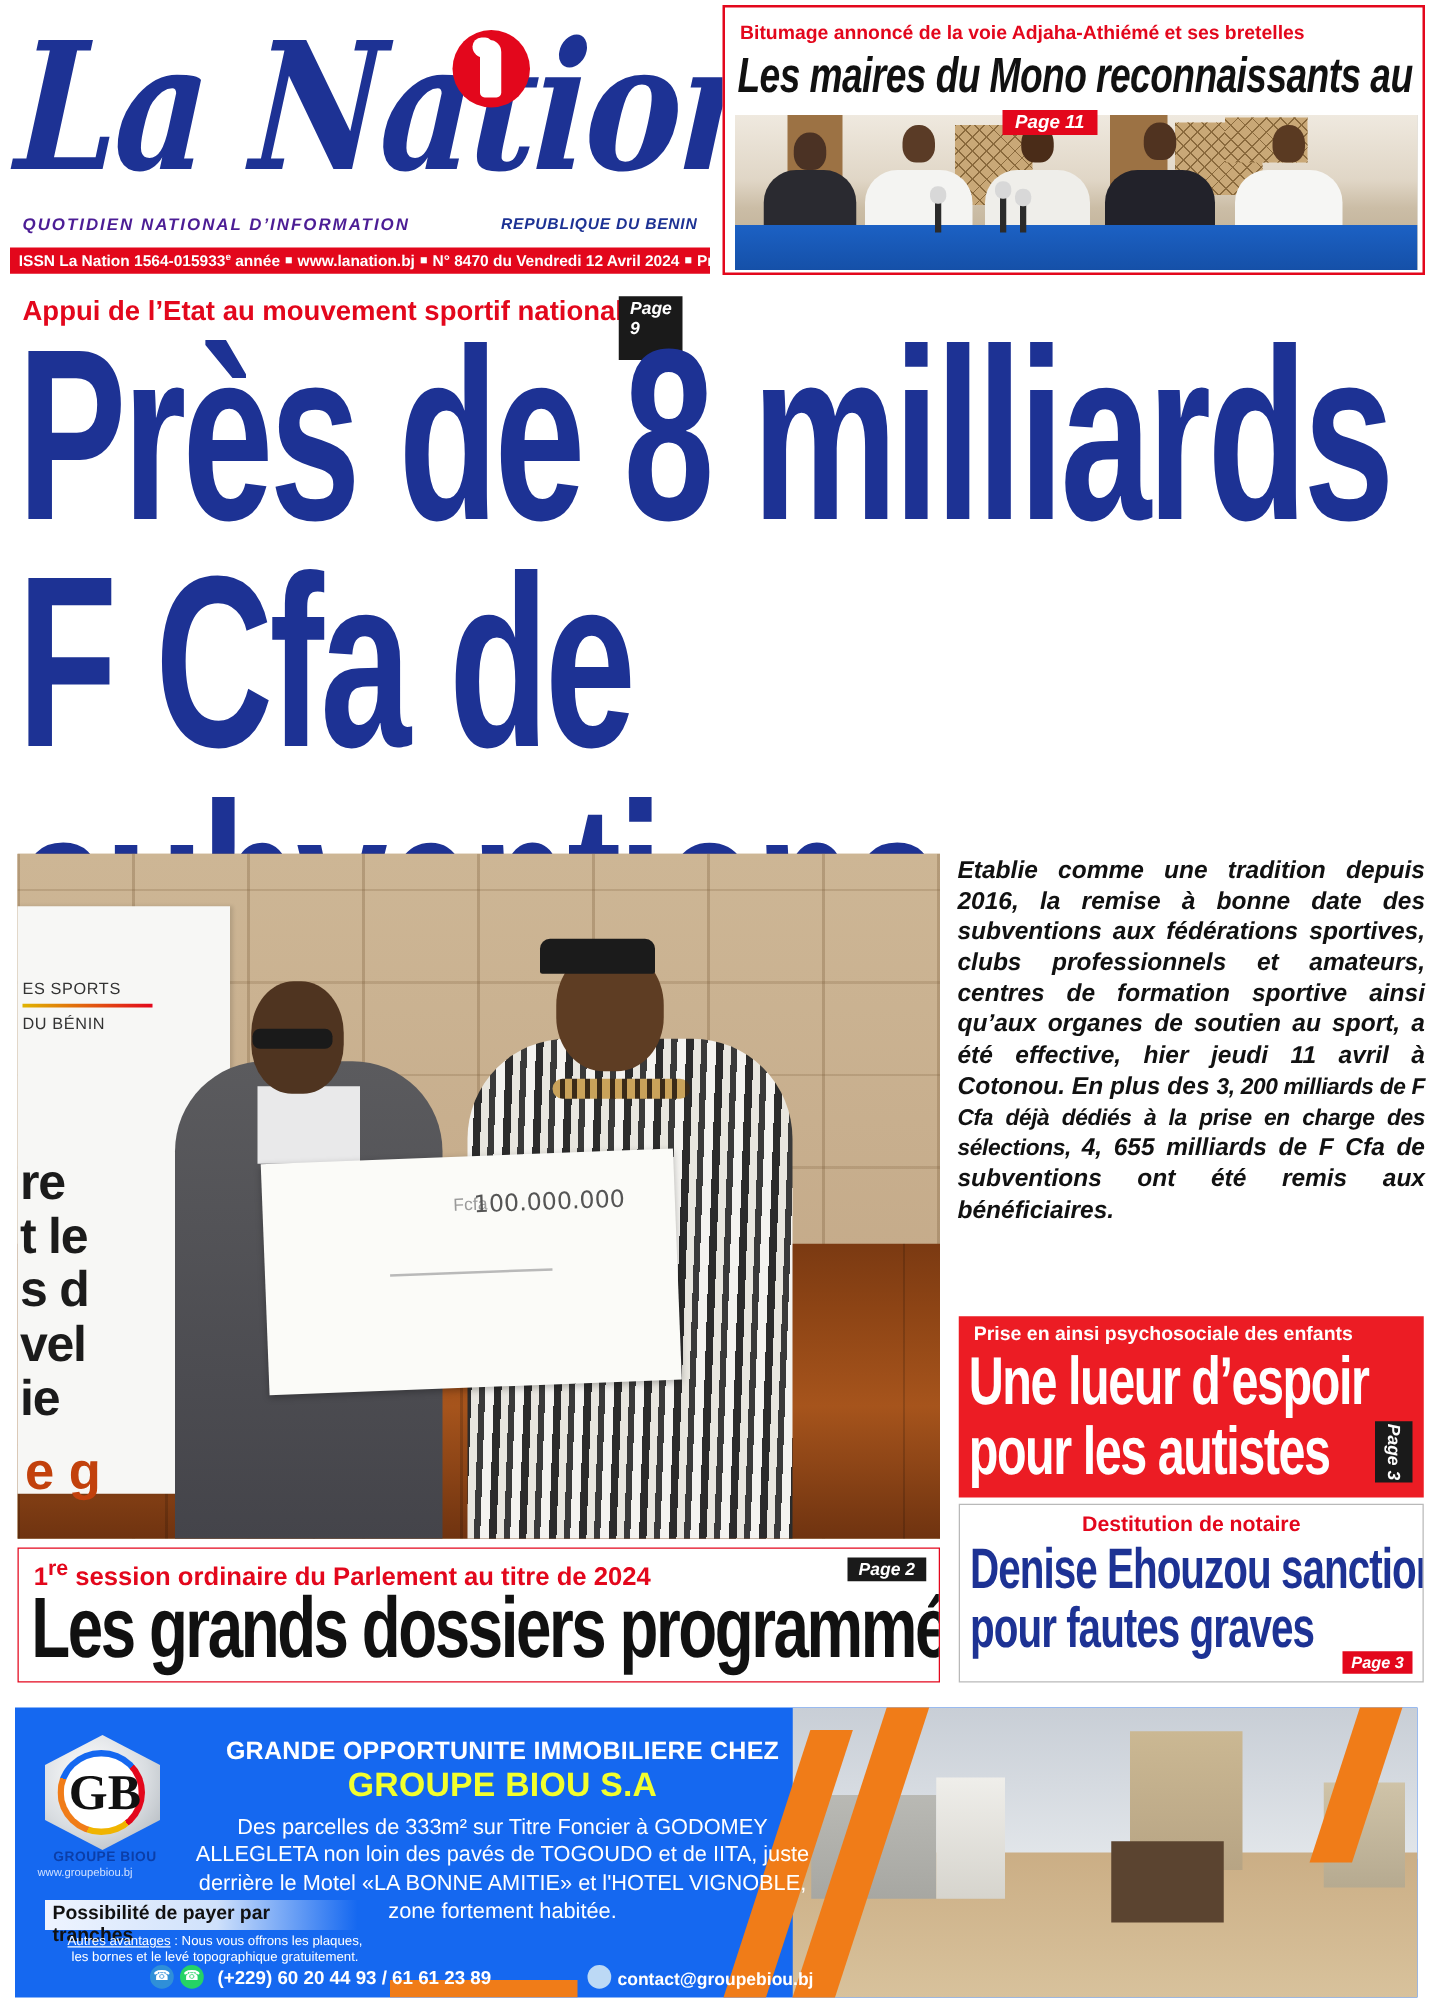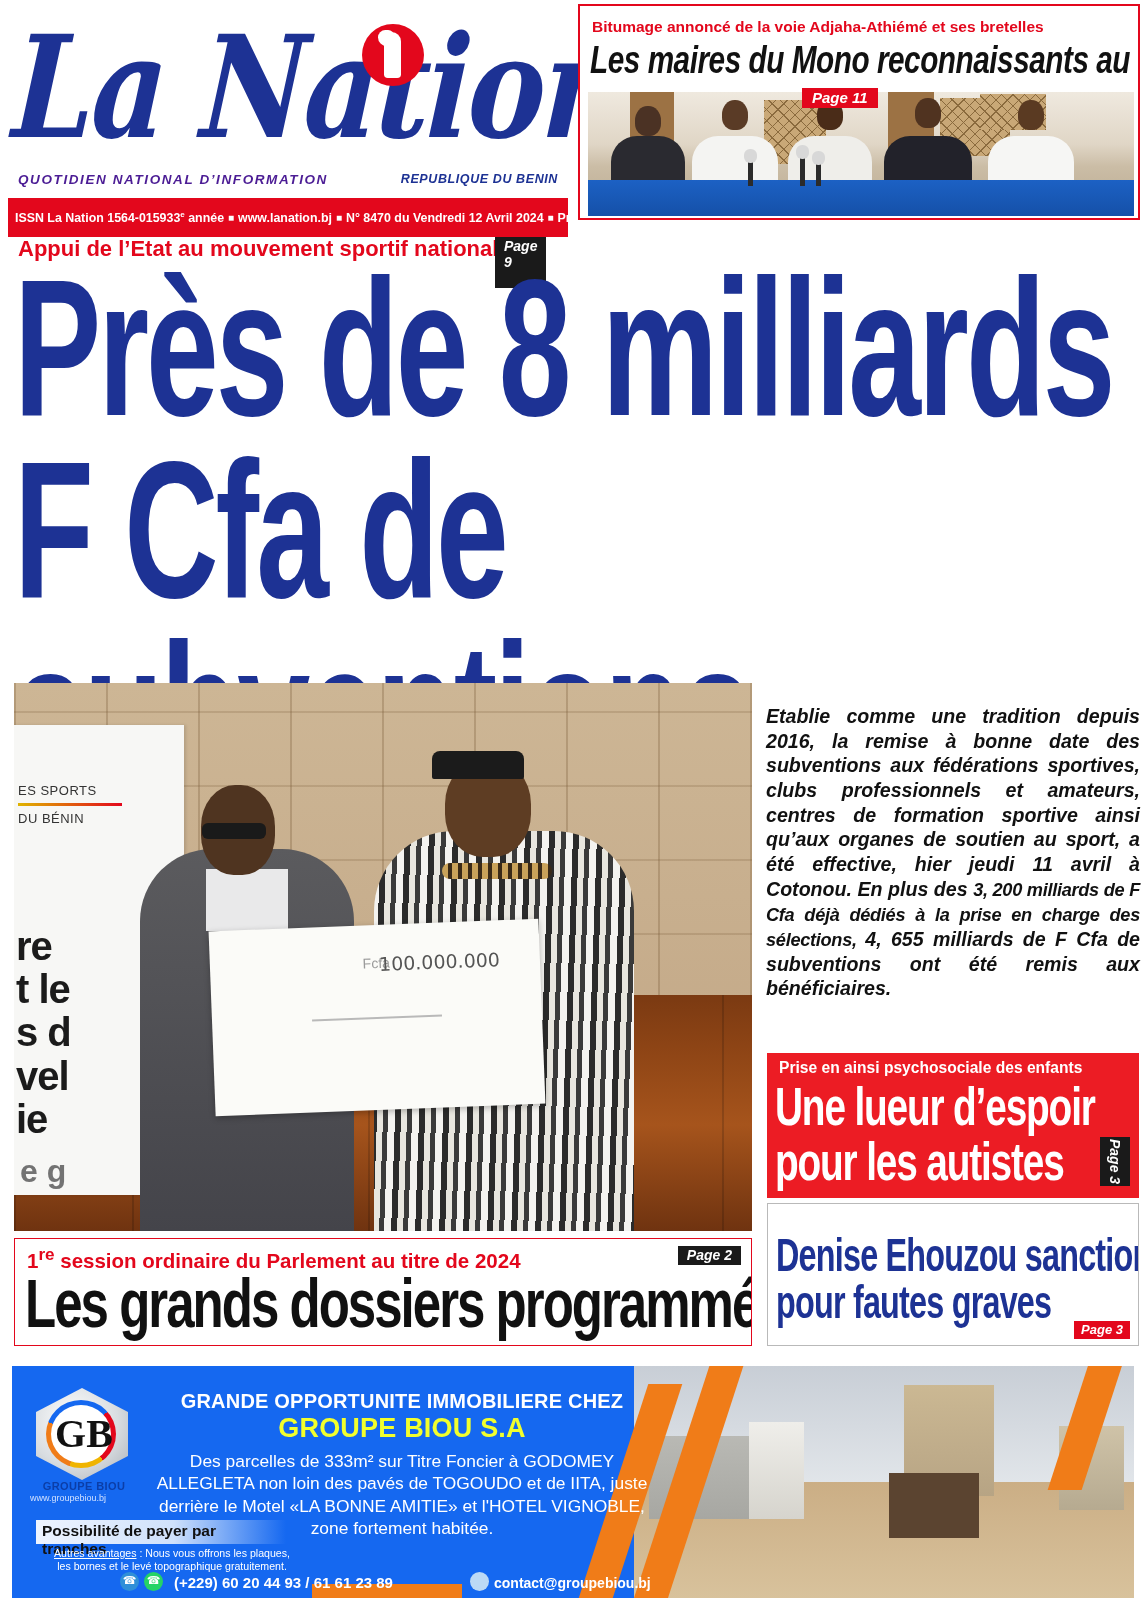--- a/index.html
+++ b/index.html
@@ -43,21 +43,21 @@
     position: absolute; left: 18px; top: 172px;
     font-size: 13.5px; font-weight: 700; font-style: italic;
     letter-spacing: 1.6px; color: #4c1d95;
   }
   .tagline-right {
     position: absolute; right: 14px; top: 172px;
     font-size: 12.5px; font-weight: 700; font-style: italic;
     letter-spacing: 0.6px; color: #1d3294;
   }
   .issn-bar {
-    position: absolute; left: 8px; top: 198px; width: 560px; height: 39px;
+    position: absolute; left: 8px; top: 198px; width: 560px; height: 21px;
     background: #e3071c; color: #ffffff;
     display: flex; align-items: center; justify-content: space-between;
     padding: 0 7px; font-size: 12.4px; font-weight: 700; white-space: nowrap;
   }
   .issn-bar .sq { font-size: 10px; margin: 0 4px; }
   .issn-bar sup { font-size: 8px; }
 
   
   .tr-box {
     position: absolute; left: 578px; top: 4px; width: 562px; height: 216px;
@@ -140,38 +140,38 @@
   .mp-banner { position: absolute; left: -2px; top: 42px; width: 172px; height: 470px;
     background: #f7f7f5; box-shadow: 2px 0 3px rgba(0,0,0,.12); }
   .mp-banner .bl1 { position: absolute; left: 6px; top: 58px; font-size: 13px; color: #333;
     letter-spacing: .5px; white-space: nowrap; }
   .mp-banner .rule { position: absolute; left: 6px; top: 78px; width: 104px; height: 3px;
     background: linear-gradient(90deg,#e0b400,#e3071c); }
   .mp-banner .bl2 { position: absolute; left: 6px; top: 86px; font-size: 13px; color: #333;
     letter-spacing: .5px; white-space: nowrap; }
   .mp-banner .big { position: absolute; left: 4px; top: 200px; font-size: 40px;
     font-weight: 700; color: #1b1b1b; line-height: 1.08; letter-spacing: -1px; }
-  .mp-banner .grn { position: absolute; left: 8px; top: 428px; font-size: 32px;
-    color: #737373; font-weight: 600; }
+  .mp-banner .grn { position: absolute; left: 8px; top: 428px; font-size: 42px;
+    color: #c2410c; font-weight: 600; }
   .mp-man { position: absolute; bottom: 0; }
   .mp-man .head { position: absolute; left: 50%; transform: translateX(-50%);
     width: 74px; height: 90px; border-radius: 46% 46% 44% 44%; background: #6b4627; }
   .mp-check {
     position: absolute; left: 198px; top: 242px; width: 330px; height: 185px;
     background: #fbfbf8; box-shadow: 0 2px 6px rgba(0,0,0,.28);
     transform: rotate(-2.2deg);
   }
   .mp-check .amt { position: absolute; right: 40px; top: 28px; font-size: 19px; color: #555;
     font-family: "DejaVu Sans", sans-serif; }
   .mp-check .fcfa { position: absolute; right: 150px; top: 30px; font-size: 14px; color: #9a9a9a; }
   .mp-check .sig { position: absolute; left: 100px; top: 92px; width: 130px; height: 2px;
     background: #b9b9b9; }
 
   
-  .lead-col { position: absolute; left: 766px; top: 684px; width: 374px; margin-top: 20px; }
+  .lead-col { position: absolute; left: 766px; top: 684px; width: 374px; }
   .lead-col p {
     font-weight: 700; font-style: italic; font-size: 19.6px; line-height: 1.26;
     color: #111; text-align: justify; text-align-last: left;
   }
   .lead-col p .tight { font-size: 18.2px; letter-spacing: -0.3px; }
 
   
   .promo-red {
     position: absolute; left: 767px; top: 1053px; width: 372px; height: 145px;
     background: #ec1c24; overflow: hidden;
@@ -423,20 +423,21 @@
   <div class="promo-red">
     <div class="k">Prise en ainsi psychosociale des enfants</div>
     <div class="h">
       <span>Une lueur d’espoir</span><br>
       <span>pour les autistes</span>
     </div>
     <div class="badge">Page 3</div>
   </div>
 
   <div class="notaire">
+    <div class="k">Destitution de notaire</div>
     <div class="h">
       <span>Denise Ehouzou sanctionnée</span><br>
       <span>pour fautes graves</span>
     </div>
     <div class="badge">Page 3</div>
   </div>
 
   <div class="parl">
     <div class="k"><span>1</span><sup>re</sup><span> session ordinaire du Parlement au titre de 2024</span></div>
     <div class="badge">Page 2</div>

